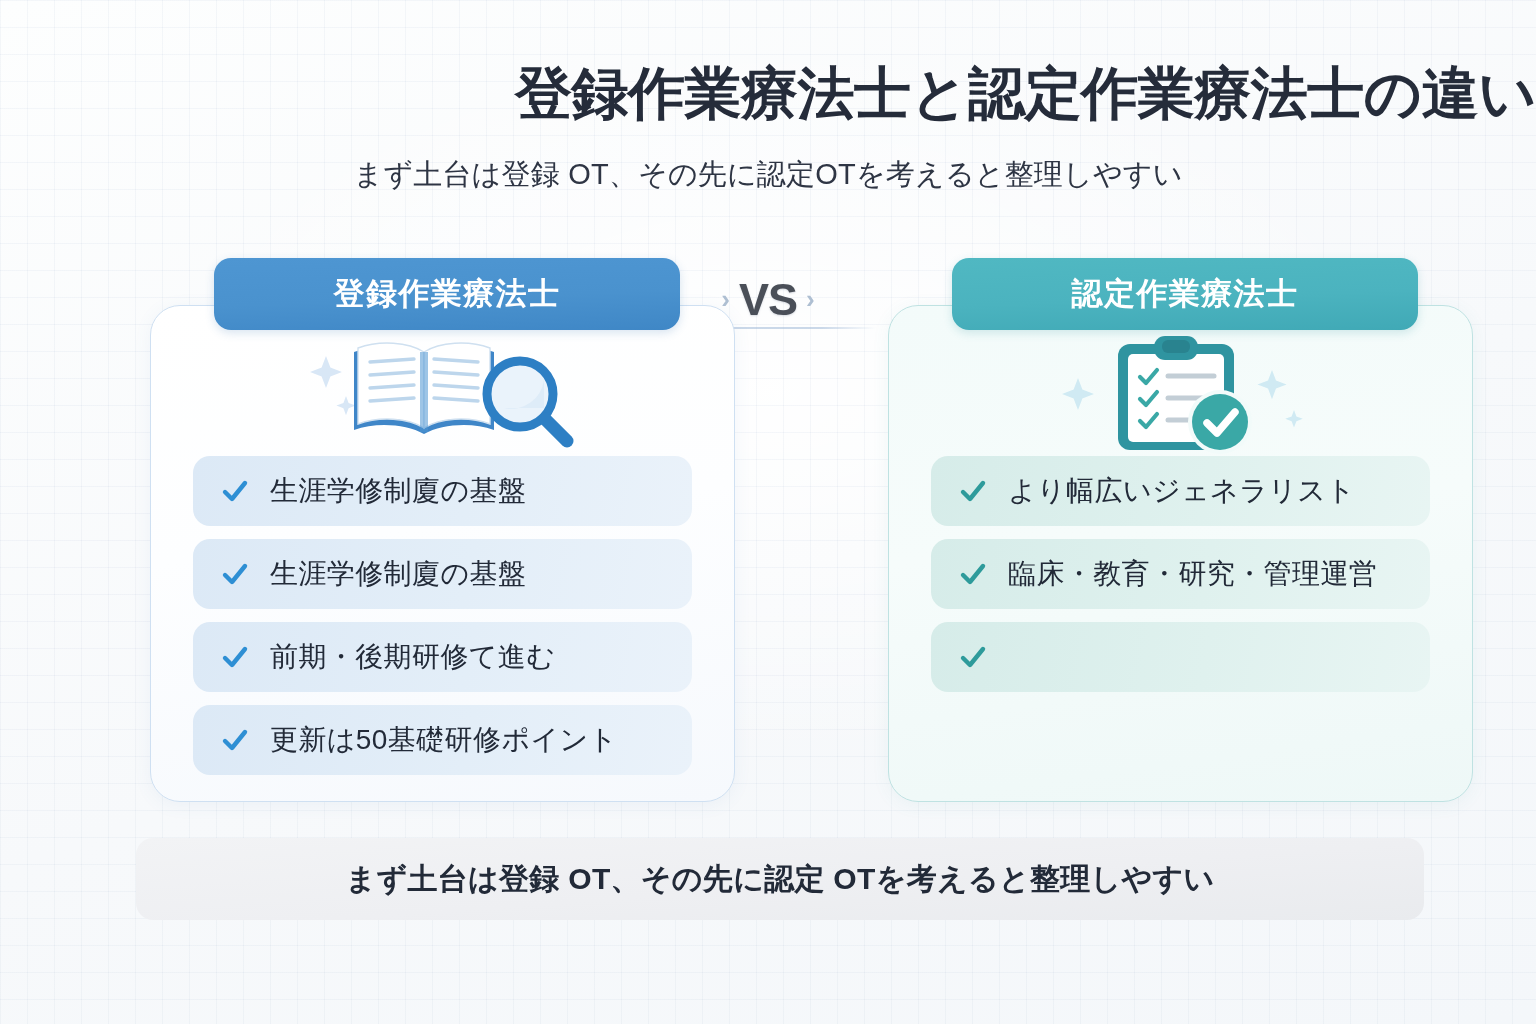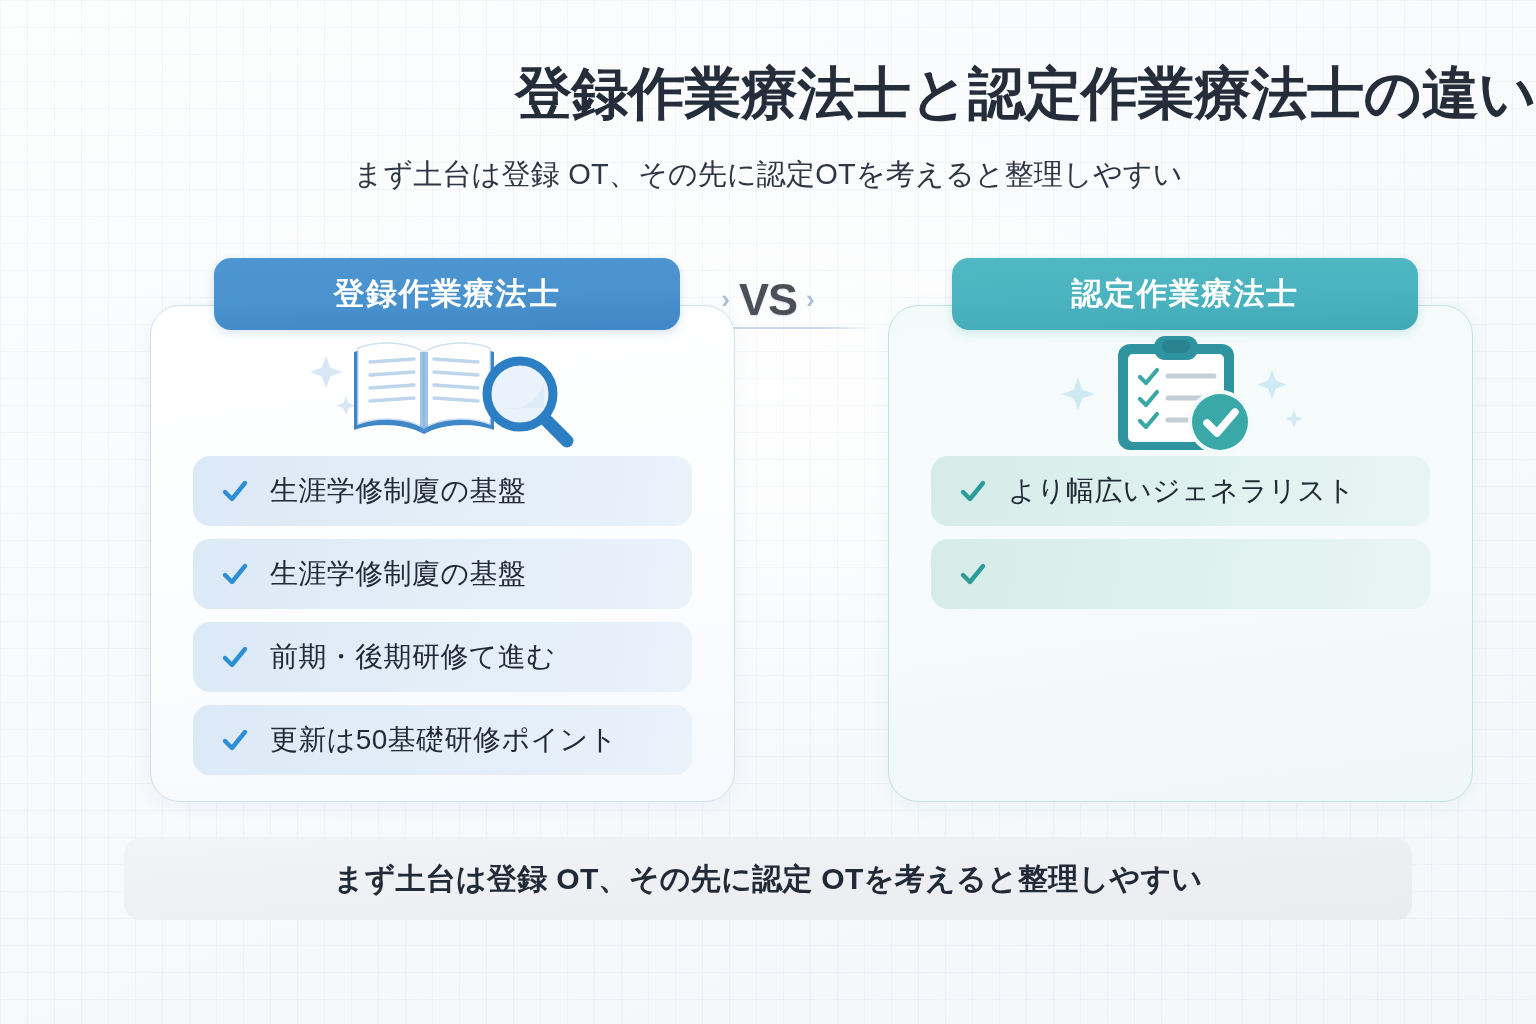--- a/index.html
+++ b/index.html
@@ -165,21 +165,21 @@
   .vs-connector{
     position:absolute;
     top:327px; left:660px;
     width:216px; height:2px;
     background:linear-gradient(to right,rgba(175,195,220,0) 0%,rgba(160,185,215,.55) 25%,rgba(160,185,215,.55) 75%,rgba(175,195,220,0) 100%);
   }
 
   
   .banner{
     position:absolute;
-    left:124px; top:838px;
+    left:136px; top:838px;
     width:1288px; height:82px;
     border-radius:17px;
     background:linear-gradient(176deg,#f2f3f5 0%,#eeeff2 55%,#e9ebee 100%);
     display:flex; align-items:center; justify-content:center;
   }
   .banner .txt{
     font-size:30px;
     font-weight:bold;
     color:#222a38;
     letter-spacing:.3px;
@@ -320,20 +320,26 @@
       <li class="row">
         <svg class="tick" viewBox="0 0 30 30">
             <path d="M5 16 L12 23 L25 7" fill="none" stroke="#2e9b9b" stroke-width="4.4" stroke-linecap="round" stroke-linejoin="round"></path>
           </svg>
         <span class="txt">より幅広いジェネラリスト</span>
       </li>
       <li class="row">
         <svg class="tick" viewBox="0 0 30 30">
             <path d="M5 16 L12 23 L25 7" fill="none" stroke="#2e9b9b" stroke-width="4.4" stroke-linecap="round" stroke-linejoin="round"></path>
           </svg>
+        <span class="txt">臨床・教育・研究・管理運営</span>
+      </li>
+      <li class="row">
+        <svg class="tick" viewBox="0 0 30 30">
+            <path d="M5 16 L12 23 L25 7" fill="none" stroke="#2e9b9b" stroke-width="4.4" stroke-linecap="round" stroke-linejoin="round"></path>
+          </svg>
       </li>
     </ul>
   </section>
 
   <div class="banner">
     <span class="txt">まず土台は登録 OT、その先に認定 OTを考えると整理しやすい</span>
   </div>
 
 </div>
 

